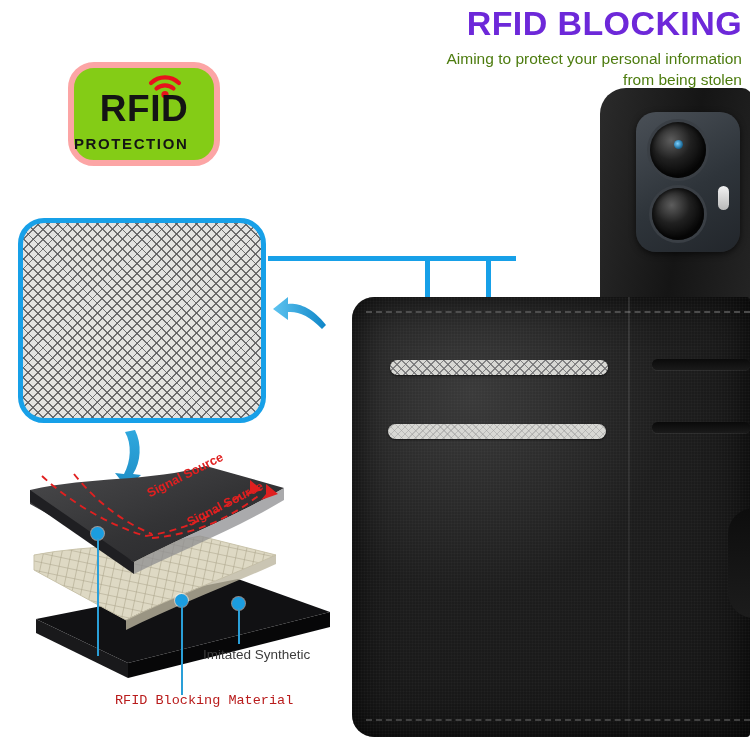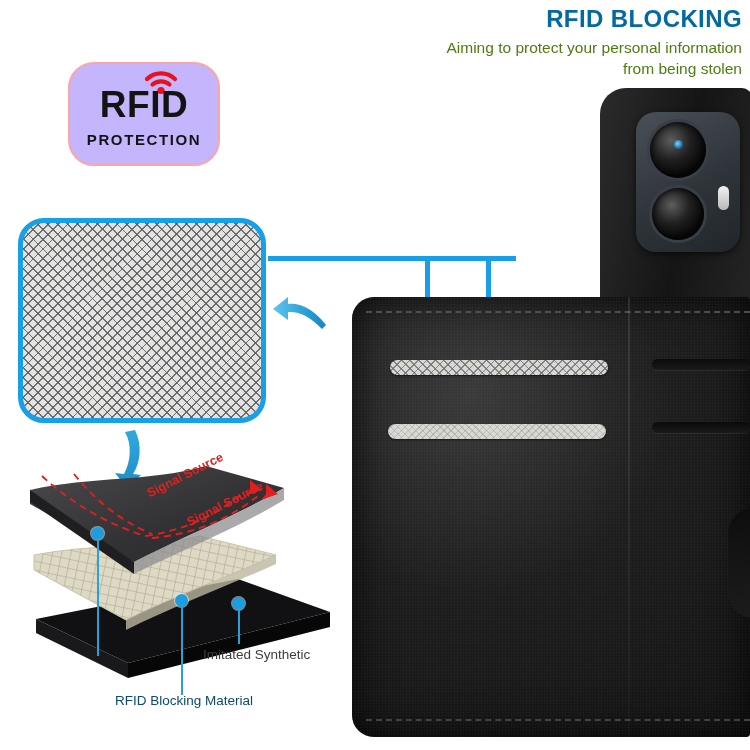--- a/index.html
+++ b/index.html
@@ -24,65 +24,64 @@
 
   
   .headline-wrap {
     position: absolute;
     left: 362px;
     top: 6px;
     width: 380px;
     text-align: right;
   }
   .headline {
-    font-size: 24px;
+    font-size: 34px;
     font-weight: bold;
-    color: #0369a1;
+    color: #6d28d9;
     letter-spacing: 0.4px;
     line-height: 1.05;
     white-space: nowrap;
   }
   .subhead {
     margin-top: 7px;
     font-size: 15.5px;
     color: #4d7c0f;
     line-height: 1.35;
     font-weight: normal;
   }
 
   
   .badge {
     position: absolute;
     left: 68px;
     top: 62px;
     width: 152px;
     height: 104px;
-    border: 2px solid #fca5a5;
+    border: 6px solid #fca5a5;
     border-radius: 26px;
-    background: #c4b5fd;
+    background: #84cc16;
     box-sizing: border-box;
   }
   .badge-main {
     position: absolute;
     left: 0;
     top: 22px;
     width: 100%;
     text-align: center;
     font-size: 37px;
     font-weight: bold;
     color: #141414;
     letter-spacing: 0.5px;
     line-height: 1;
   }
   .badge-sub {
     position: absolute;
     left: 0;
     top: 68px;
     width: 100%;
-    text-align: center;
     font-size: 15px;
     font-weight: bold;
     color: #141414;
     letter-spacing: 1.6px;
     line-height: 1;
   }
   .wifi-ico {
     position: absolute;
     left: 74px;
     top: 6px;
@@ -292,21 +291,21 @@
     transform: rotate(-27deg);
     transform-origin: left center;
   }
 
   .lbl {
     position: absolute;
     font-size: 13.5px;
     white-space: nowrap;
   }
   .lbl-dark { color: #3c3c3c; }
-  .lbl-blue { color: #0c4a6e; }
+  .lbl-blue { color: #b91c1c; font-family: Liberation Mono, monospace; }
 
   .lead {
     position: absolute;
     width: 2px;
     background: #2a9fd8;
   }
   .lead-dot {
     position: absolute;
     width: 13px;
     height: 13px;

